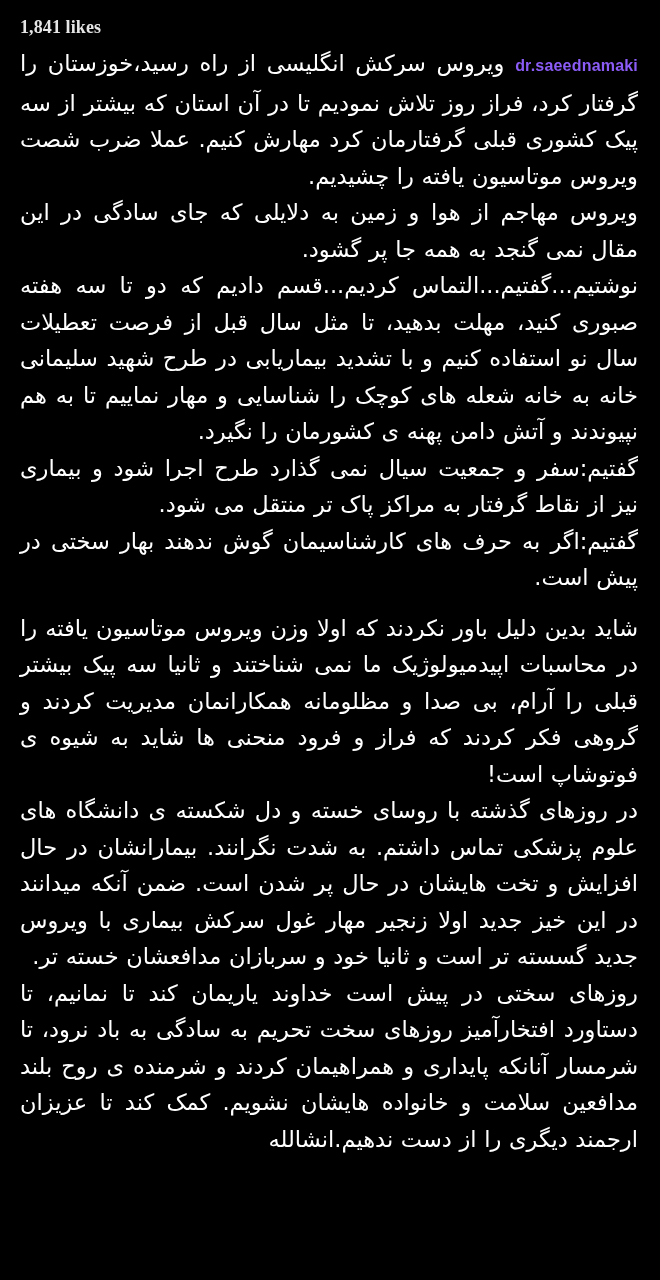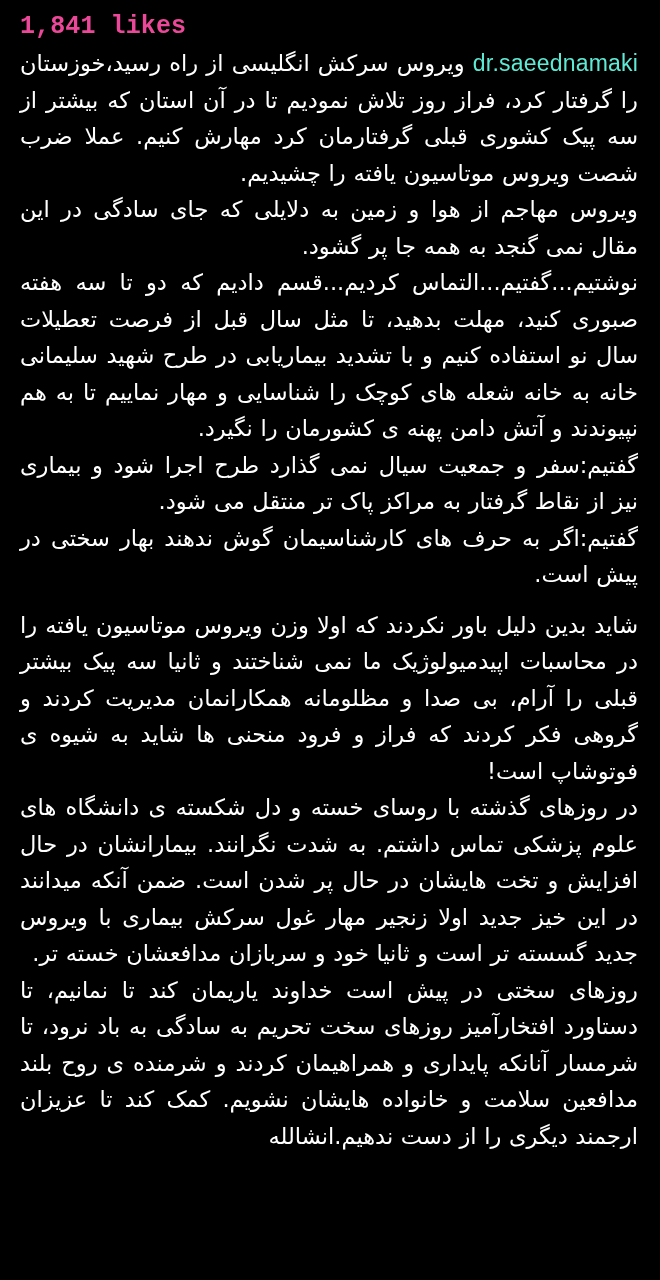--- a/index.html
+++ b/index.html
@@ -22,47 +22,47 @@
     padding: 6px 22px 0 20px;
     display: flex;
     flex-direction: column;
   }
   .likes-row {
     direction: ltr;
     text-align: left;
     margin: 6px 0 3px 0;
   }
   .likes-count {
-    color: #ec4899;
-    font-size: 25px;
+    color: #e5e5e5;
+    font-size: 18px;
     font-weight: bold;
     letter-spacing: 0.1px;
     line-height: 30px;
-    font-family: Liberation Mono, monospace;
+    font-family: Liberation Serif, serif;
     display: inline-block;
   }
   .caption-block {
     direction: rtl;
     text-align: justify;
     text-align-last: right;
     color: #ffffff;
     font-size: 22.5px;
     line-height: 36.5px;
     font-family: "DejaVu Sans", sans-serif;
     word-spacing: 0.5px;
     flex: 0 0 auto;
   }
   .username {
     direction: ltr;
     unicode-bidi: isolate;
     display: inline-block;
-    color: #5eead4;
+    color: #8b5cf6;
     font-family: "Liberation Sans", sans-serif;
-    font-size: 23px;
-    font-weight: 400;
+    font-size: 16px;
+    font-weight: 700;
     letter-spacing: 0.2px;
     vertical-align: baseline;
   }
   .caption-para {
     margin: 0;
     padding: 0;
     text-align: justify;
     text-align-last: right;
   }
   .caption-para.gap-before {

